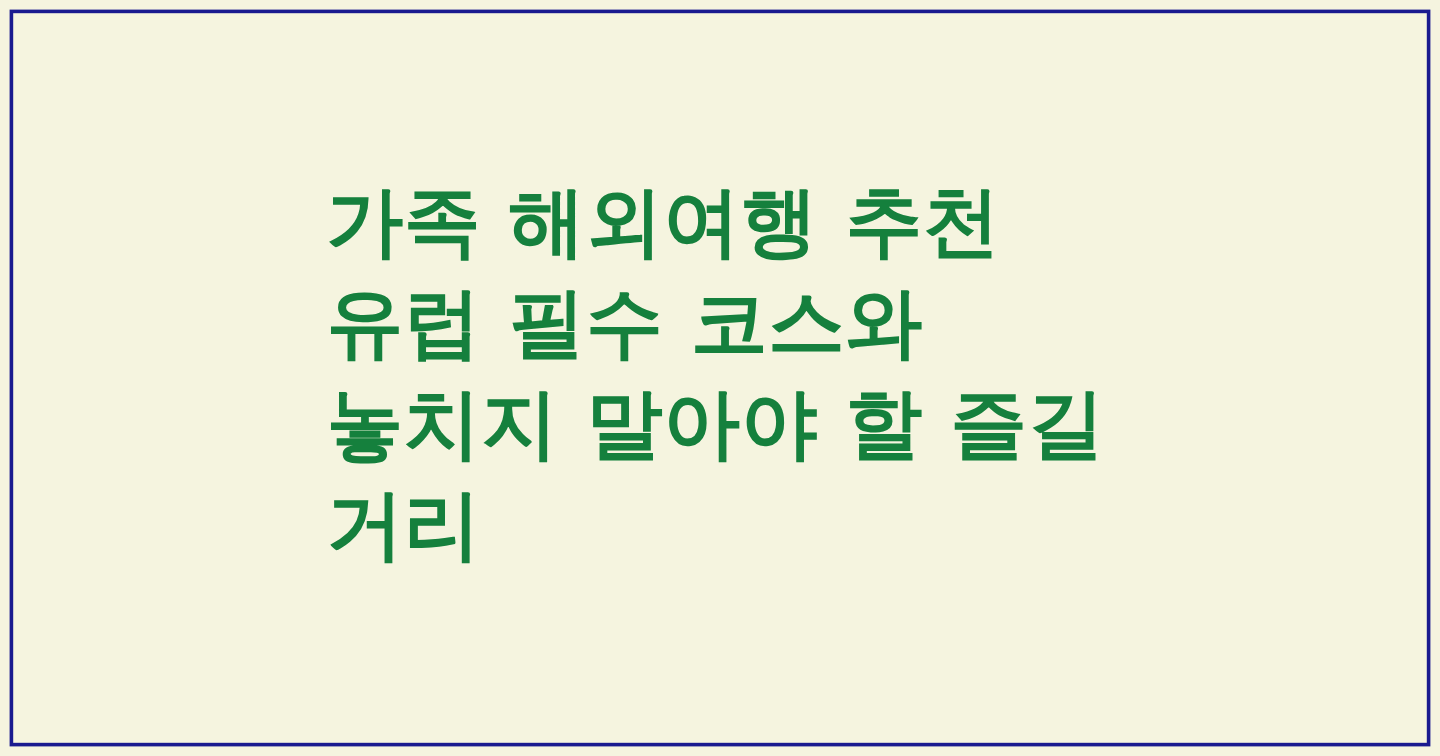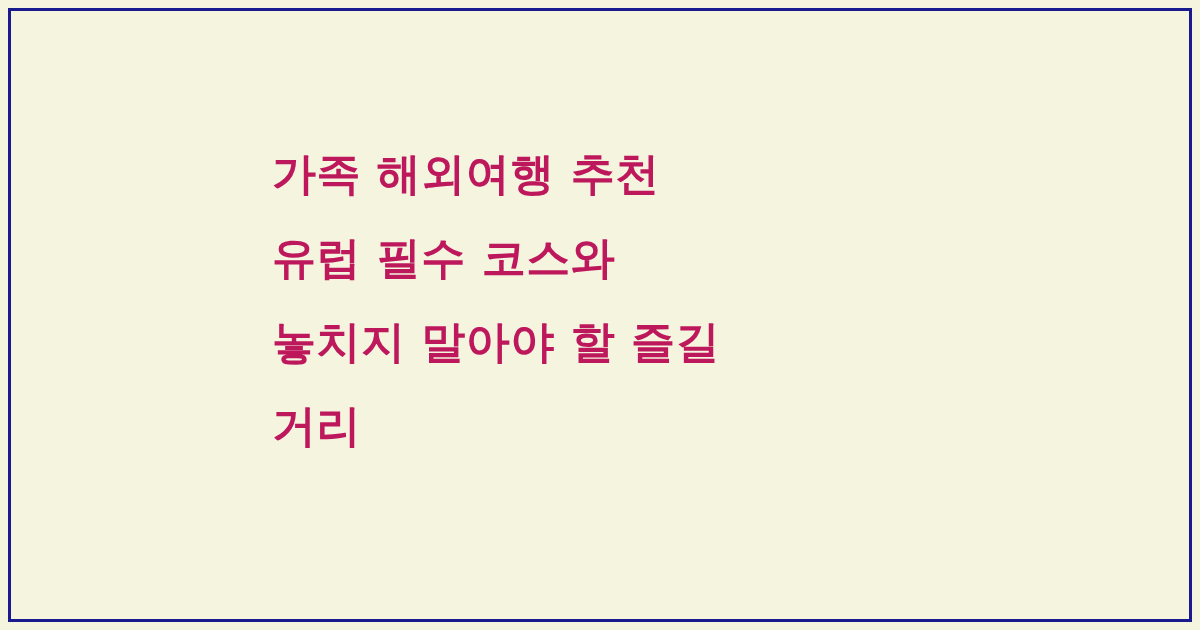--- a/index.html
+++ b/index.html
@@ -30,26 +30,26 @@
     right: 8px;
     bottom: 8px;
     border: 3px solid #1a1a8f;
     box-sizing: border-box;
     pointer-events: none;
   }
 
   #headline {
     position: absolute;
     left: 272px;
-    top: 132px;
+    top: 144px;
     width: 760px;
     margin: 0;
-    color: #be185d;
+    color: #15803d;
     font-family: "DejaVu Sans", "Liberation Sans", sans-serif;
-    font-size: 44px;
+    font-size: 64px;
     font-weight: 700;
     line-height: 84px;
     letter-spacing: 0.5px;
     text-align: left;
     white-space: pre-wrap;
     word-break: keep-all;
   }
 </style>
 </head>
 <body>

